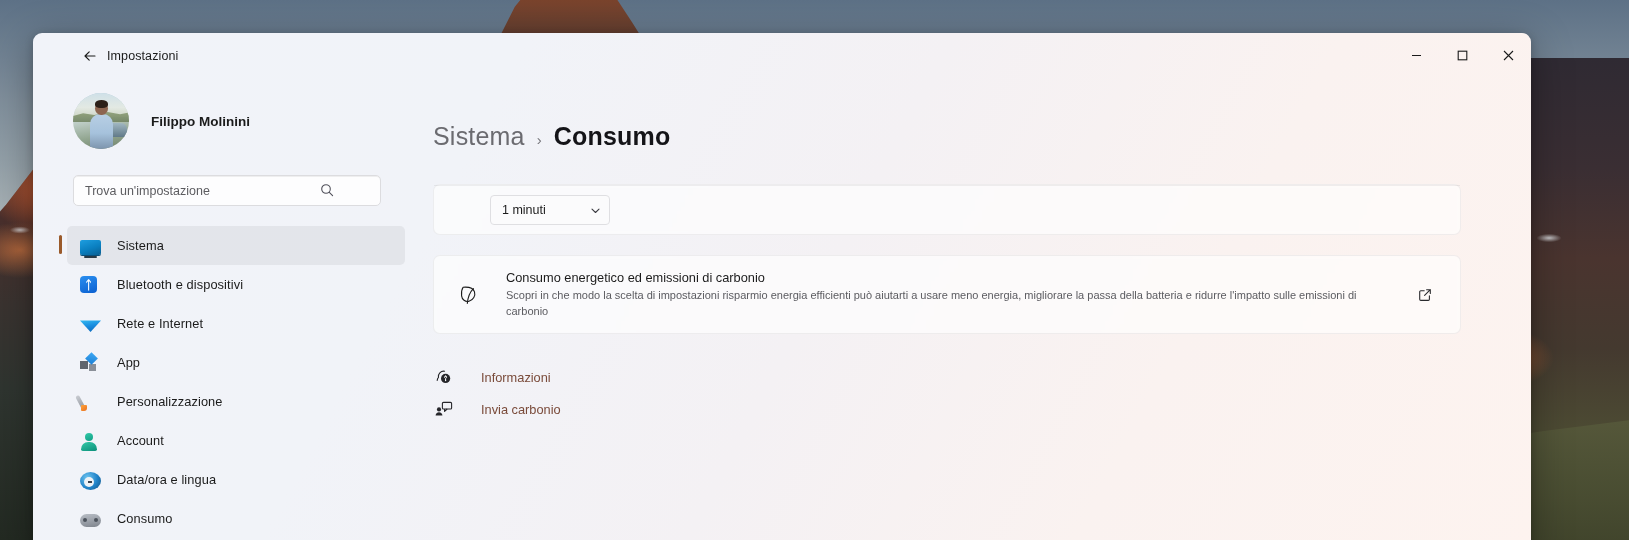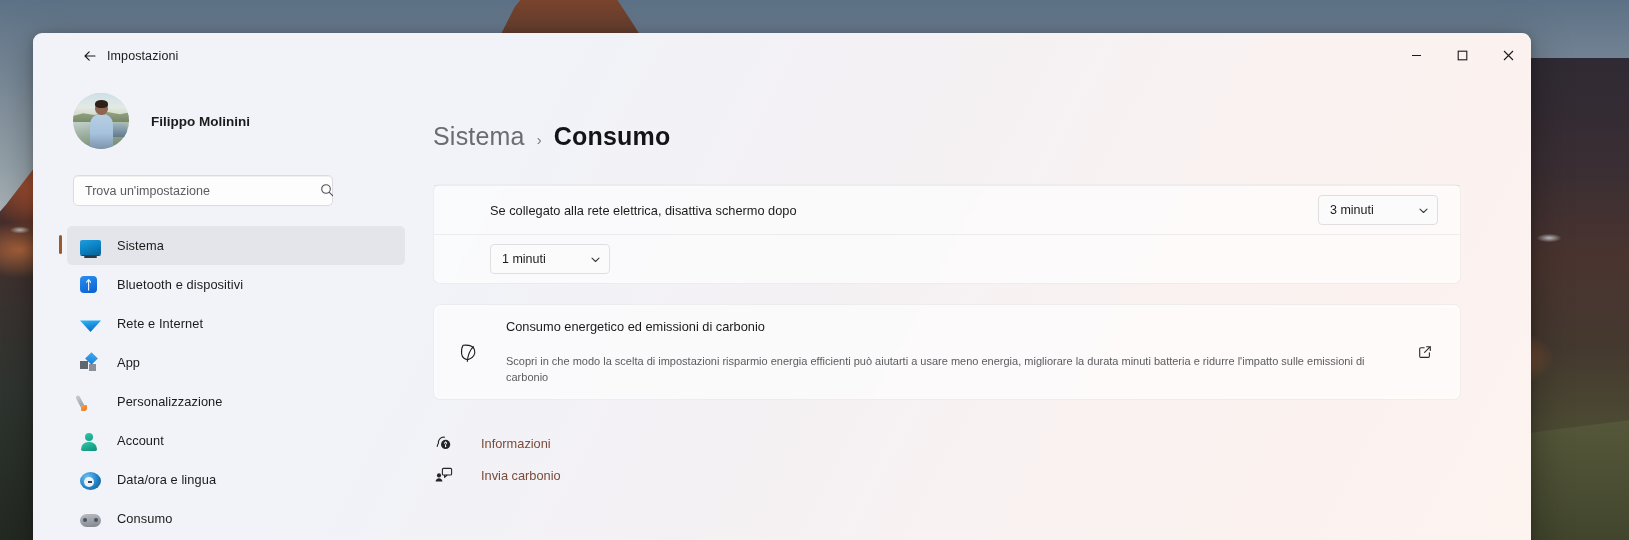--- a/index.html
+++ b/index.html
@@ -118,21 +118,21 @@
     background:linear-gradient(180deg,#b8cfe4 0%, #a6c2dc 55%, #7d94ad 100%);
     border-radius:10px 10px 0 0; }
   #avatar .head { position:absolute; left:40%; top:16%; width:22%; height:24%;
     background:#8d6550; border-radius:50%; }
   #avatar .hair { position:absolute; left:39%; top:13%; width:24%; height:14%;
     background:#2c2018; border-radius:50% 50% 40% 40%; }
   #profile-name { font-size:13.5px; font-weight:bold; color:#1b1b1b; margin-left:22px; }
 
   #search-wrap { margin:26px 0 0 40px; position:relative; width:270px; }
   #search-input {
-    width:260px; height:31px; border-radius:5px; border:1px solid #dcdcdf;
+    width:308px; height:31px; border-radius:5px; border:1px solid #dcdcdf;
     background:rgba(255,255,255,.82); padding:0 32px 0 11px;
     font-family:"Liberation Sans", sans-serif; font-size:12.5px; color:#1b1b1b;
     box-shadow:0 1px 0 rgba(0,0,0,.06) inset;
   }
   #search-input::placeholder { color:#5c5c60; }
   #search-icon {
     position:absolute; right:9px; top:8px; color:#50505a; pointer-events:none;
   }
 
   #nav { margin-top:20px; }
@@ -224,21 +224,21 @@
     background:rgba(251,251,252,.92);
     display:flex; align-items:center; justify-content:space-between;
     padding:0 8px 0 11px; cursor:pointer;
   }
   .dd-value { font-size:12.5px; color:#1b1b1b; }
   .dd-chev { color:#3a3a40; display:flex; align-items:center; }
 
   #card-carbon { display:flex; align-items:center; padding:14px 20px 14px 24px; min-height:69px; }
   #carbon-icon { width:22px; flex:0 0 22px; margin-right:26px; display:flex; align-items:center; justify-content:center; }
   #carbon-text { flex:1; padding-right:14px; }
-  #carbon-title { font-size:12.8px; color:#1b1b1b; margin-bottom:20px; }
+  #carbon-title { font-size:12.8px; color:#1b1b1b; margin-bottom:3px; }
   #carbon-desc { font-size:11px; color:#5b5b60; line-height:1.42; }
   #carbon-link-btn {
     width:30px; height:30px; border:none; background:transparent; border-radius:4px;
     display:flex; align-items:center; justify-content:center; cursor:pointer; color:#2a2a2e; flex:0 0 30px;
   }
 
   #footer-links { margin-top:27px; }
   .flink { display:flex; align-items:center; height:32px; cursor:pointer; }
   .flink-icon { width:22px; flex:0 0 22px; margin-right:26px; display:flex; align-items:center; justify-content:center; color:#26262a; }
   .flink-label { font-size:12.8px; color:#7a4b3a; }
@@ -354,31 +354,20 @@
     <div id="main">
 
       <div id="breadcrumb">
         <span id="bc-parent">Sistema</span>
         <span id="bc-sep">›</span>
         <span id="bc-current">Consumo</span>
       </div>
 
       <div class="card" id="card-sleep">
 
-        <div class="row">
-          <span class="row-label">Se collegato alla rete elettrica, disattiva schermo dopo</span>
-          <div class="dropdown">
-            <span class="dd-value">3 minuti</span>
-            <span class="dd-chev">
-              <svg width="11" height="11" viewBox="0 0 11 11" fill="none" aria-hidden="true">
-                <path d="M2 4.2l3.5 3.3L9 4.2" stroke="currentColor" stroke-width="1.1" stroke-linecap="round" stroke-linejoin="round"></path>
-              </svg>
-            </span>
-          </div>
-        </div>
 
         <div class="row">
           <div class="dropdown">
             <span class="dd-value">1 minuti</span>
             <span class="dd-chev">
               <svg width="11" height="11" viewBox="0 0 11 11" fill="none" aria-hidden="true">
                 <path d="M2 4.2l3.5 3.3L9 4.2" stroke="currentColor" stroke-width="1.1" stroke-linecap="round" stroke-linejoin="round"></path>
               </svg>
             </span>
           </div>
@@ -387,21 +376,21 @@
 
       <div class="card" id="card-carbon">
         <span id="carbon-icon">
           <svg width="19" height="21" viewBox="0 0 19 21" fill="none" aria-hidden="true">
             <path d="M3.1 3.2c5.6-.5 10.2 1 11.4 4.6 1.2 3.6-1.2 8.3-5.5 9.4C5.2 18.2 2 15.6 1.6 11.9 1.2 8 1.9 5 3.1 3.2z" stroke="#1b1b1b" stroke-width="1.1" stroke-linejoin="round"></path>
             <path d="M7.3 19.4C7.9 13.4 9.6 8.3 13.4 4.6" stroke="#1b1b1b" stroke-width="1.1" stroke-linecap="round"></path>
           </svg>
         </span>
         <div id="carbon-text">
           <div id="carbon-title">Consumo energetico ed emissioni di carbonio</div>
-          <div id="carbon-desc">Scopri in che modo la scelta di impostazioni risparmio energia efficienti può aiutarti a usare meno energia, migliorare la durata minuti batteria e ridurre l'impatto sulle emissioni di carbonio</div>
+          <div id="carbon-desc">Scopri in che modo la scelta di impostazioni risparmio energia efficienti può aiutarti a usare meno energia, migliorare la passa della batteria e ridurre l'impatto sulle emissioni di carbonio</div>
         </div>
         <button id="carbon-link-btn">
           <svg width="14" height="14" viewBox="0 0 14 14" fill="none" aria-hidden="true">
             <path d="M11.4 7.9v3.4c0 .6-.5 1.1-1.1 1.1H2.8c-.6 0-1.1-.5-1.1-1.1V3.8c0-.6.5-1.1 1.1-1.1h3.4" stroke="currentColor" stroke-width="1.1" stroke-linecap="round"></path>
             <path d="M8.6 1.7h3.7v3.7M12.3 1.7L6.6 7.4" stroke="currentColor" stroke-width="1.1" stroke-linecap="round" stroke-linejoin="round"></path>
           </svg>
         </button>
       </div>
 
       <div id="footer-links">

